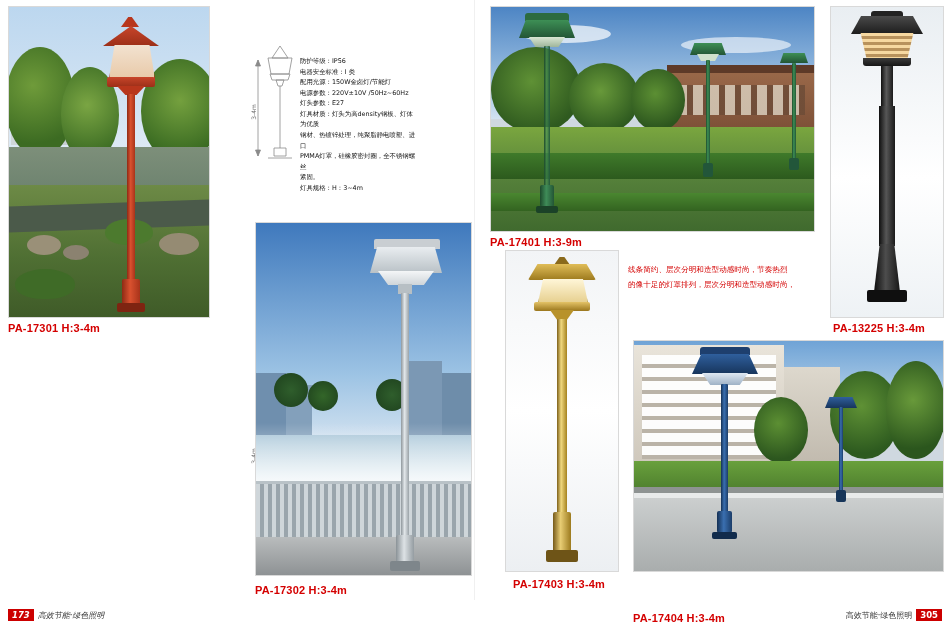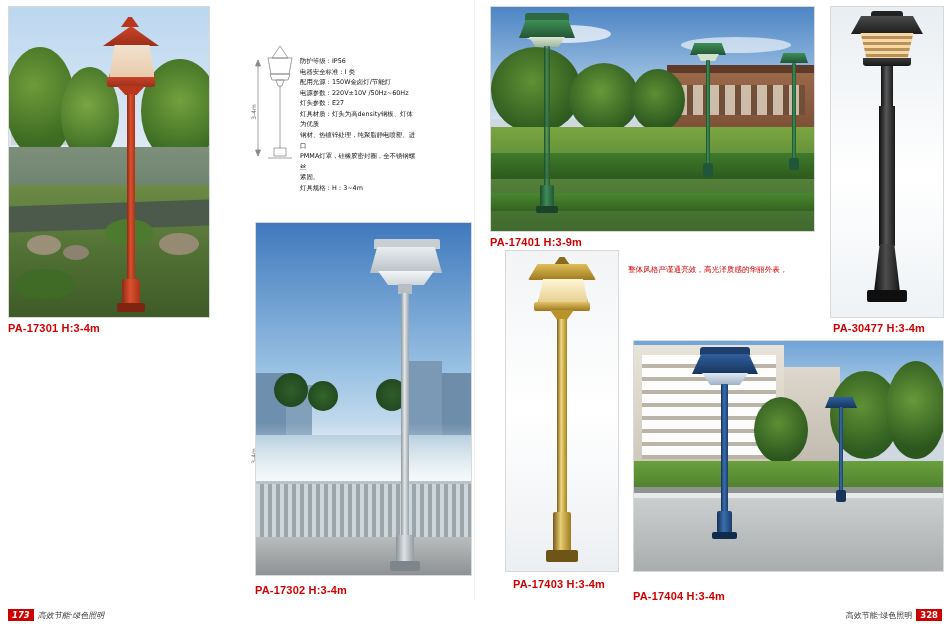--- a/index.html
+++ b/index.html
@@ -242,24 +242,25 @@
       <div style="position:absolute;left:6px;top:5px;width:72px;height:18px;background:linear-gradient(#4a4a4a,#1d1d1d);clip-path:polygon(14% 0,86% 0,100% 100%,0 100%);"></div>
       <div style="position:absolute;left:12px;top:22px;width:60px;height:26px;background:repeating-linear-gradient(#f6d8a0 0 3px,#b8925c 3px 6px);clip-path:polygon(6% 0,94% 0,84% 100%,16% 100%);"></div>
       <div style="position:absolute;left:18px;top:47px;width:48px;height:8px;background:linear-gradient(#3c3c3c,#161616);border-radius:0 0 3px 3px;"></div>
 
       <div style="position:absolute;left:36px;top:55px;width:12px;height:40px;background:linear-gradient(90deg,#101010,#5a5a5a 45%,#1b1b1b);"></div>
       <div style="position:absolute;left:34px;top:95px;width:16px;height:140px;background:linear-gradient(90deg,#0f0f0f,#565656 45%,#1a1a1a);"></div>
       <div style="position:absolute;left:29px;top:233px;width:26px;height:48px;background:linear-gradient(90deg,#0d0d0d,#4d4d4d 45%,#171717);clip-path:polygon(22% 0,78% 0,100% 100%,0 100%);"></div>
       <div style="position:absolute;left:22px;top:279px;width:40px;height:12px;background:#0f0f0f;border-radius:2px;"></div>
     </div>
   </div>
-  <div class="cap" style="left:833px;top:322px;">PA-30477 H:3-4m</div>
+  <div class="cap" style="left:833px;top:322px;">PA-13225 H:3-4m</div>
 
   <div class="redpara" style="left:628px;top:262px;width:180px;">
-    <p>整体风格严谨通亮效，高光泽质感的华丽外表，</p>
+    <p>线条简约、层次分明和造型动感时尚，节奏热烈</p>
+    <p>的像十足的灯罩排列，层次分明和造型动感时尚，</p>
   </div>
 
   <div class="photo" style="left:505px;top:250px;width:112px;height:320px;">
     <div style="position:absolute;inset:0;background:linear-gradient(#f2f4f6,#ffffff 50%,#eceff2);"></div>
     <div class="pole" style="left:14px;top:6px;width:84px;height:312px;">
       <div style="position:absolute;left:34px;top:0px;width:16px;height:8px;background:#8a6a1c;clip-path:polygon(35% 0,65% 0,100% 100%,0 100%);"></div>
       <div style="position:absolute;left:8px;top:7px;width:68px;height:16px;background:linear-gradient(#e0bd58,#9d7a1e);clip-path:polygon(14% 0,86% 0,100% 100%,0 100%);border-radius:2px;"></div>
       <div style="position:absolute;left:18px;top:22px;width:48px;height:24px;background:linear-gradient(180deg,#fff6d8,#e6cf8e);clip-path:polygon(10% 0,90% 0,100% 100%,0 100%);border-left:1px solid #b08f2a;border-right:1px solid #b08f2a;"></div>
       <div style="position:absolute;left:14px;top:45px;width:56px;height:9px;background:linear-gradient(#e3c266,#9a761d);border-radius:2px;"></div>
       <div style="position:absolute;left:30px;top:53px;width:24px;height:10px;background:#b8922b;clip-path:polygon(0 0,100% 0,70% 100%,30% 100%);"></div>
@@ -295,22 +296,22 @@
       <div class="shaft" style="left:29px;top:37px;width:7px;height:128px;background:linear-gradient(90deg,#143054,#3a6fb0 45%,#1b3d69);"></div>
       <div class="base" style="left:25px;top:164px;width:15px;height:22px;background:linear-gradient(90deg,#143054,#3a6fb0 45%,#1b3d69);"></div>
       <div class="base" style="left:20px;top:185px;width:25px;height:7px;background:#112b4c;border-radius:2px;"></div>
     </div>
     <div class="pole" style="left:190px;top:56px;width:34px;height:106px;">
       <div style="position:absolute;left:1px;top:0px;width:32px;height:11px;background:linear-gradient(#2f5f9d,#17355c);clip-path:polygon(14% 0,86% 0,100% 100%,0 100%);"></div>
       <div class="shaft" style="left:15px;top:10px;width:4px;height:84px;background:linear-gradient(90deg,#143054,#3a6fb0 45%,#1b3d69);"></div>
       <div class="base" style="left:12px;top:93px;width:10px;height:12px;background:#163559;"></div>
     </div>
   </div>
-  <div class="cap" style="left:633px;top:590px;">PA-17404 H:3-4m</div>
+  <div class="cap" style="left:633px;top:612px;">PA-17404 H:3-4m</div>
 
   <div class="footer" style="left:8px;font-style:italic;">
     <span class="pgnum">173</span><span>高效节能·绿色照明</span>
   </div>
   <div class="footer" style="right:8px;">
-    <span>高效节能·绿色照明</span><span class="pgnum right">328</span>
+    <span>高效节能·绿色照明</span><span class="pgnum right">305</span>
   </div>
 
 </div>
 
 </body></html>

